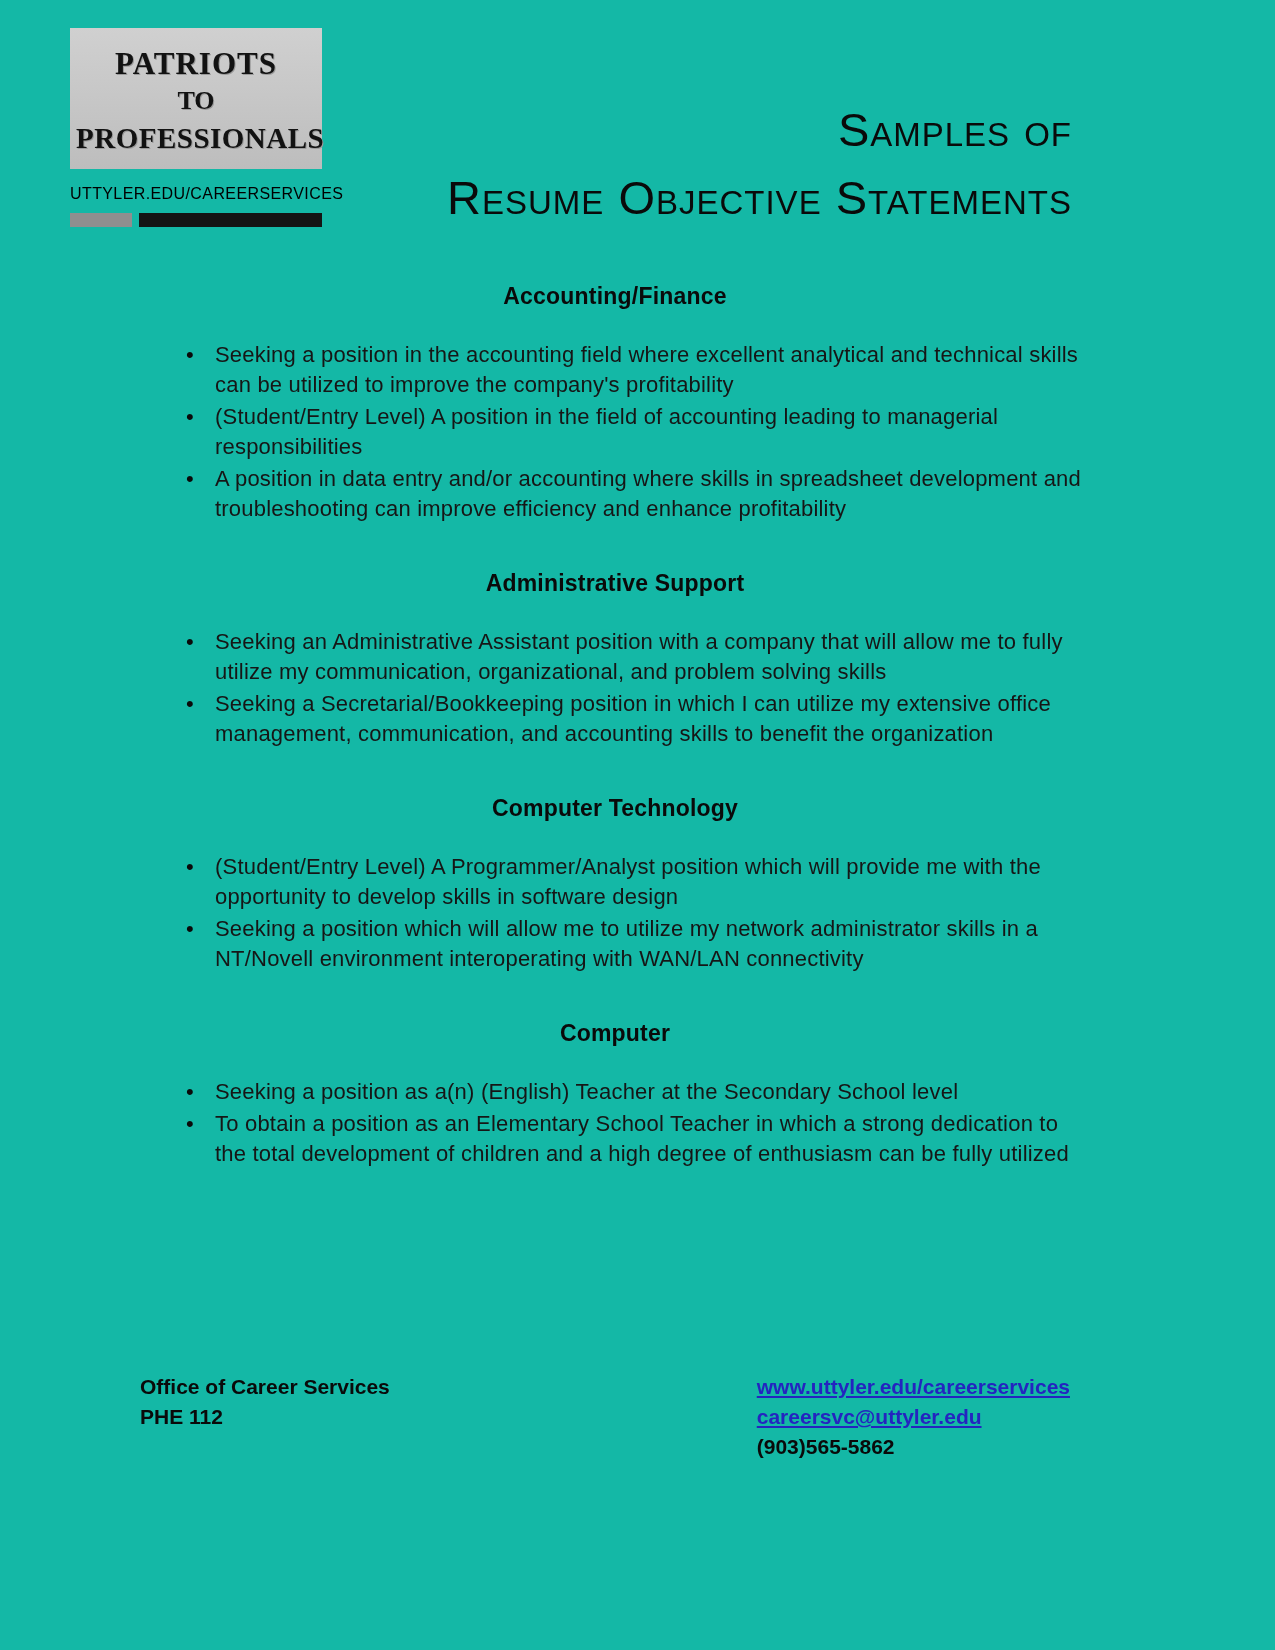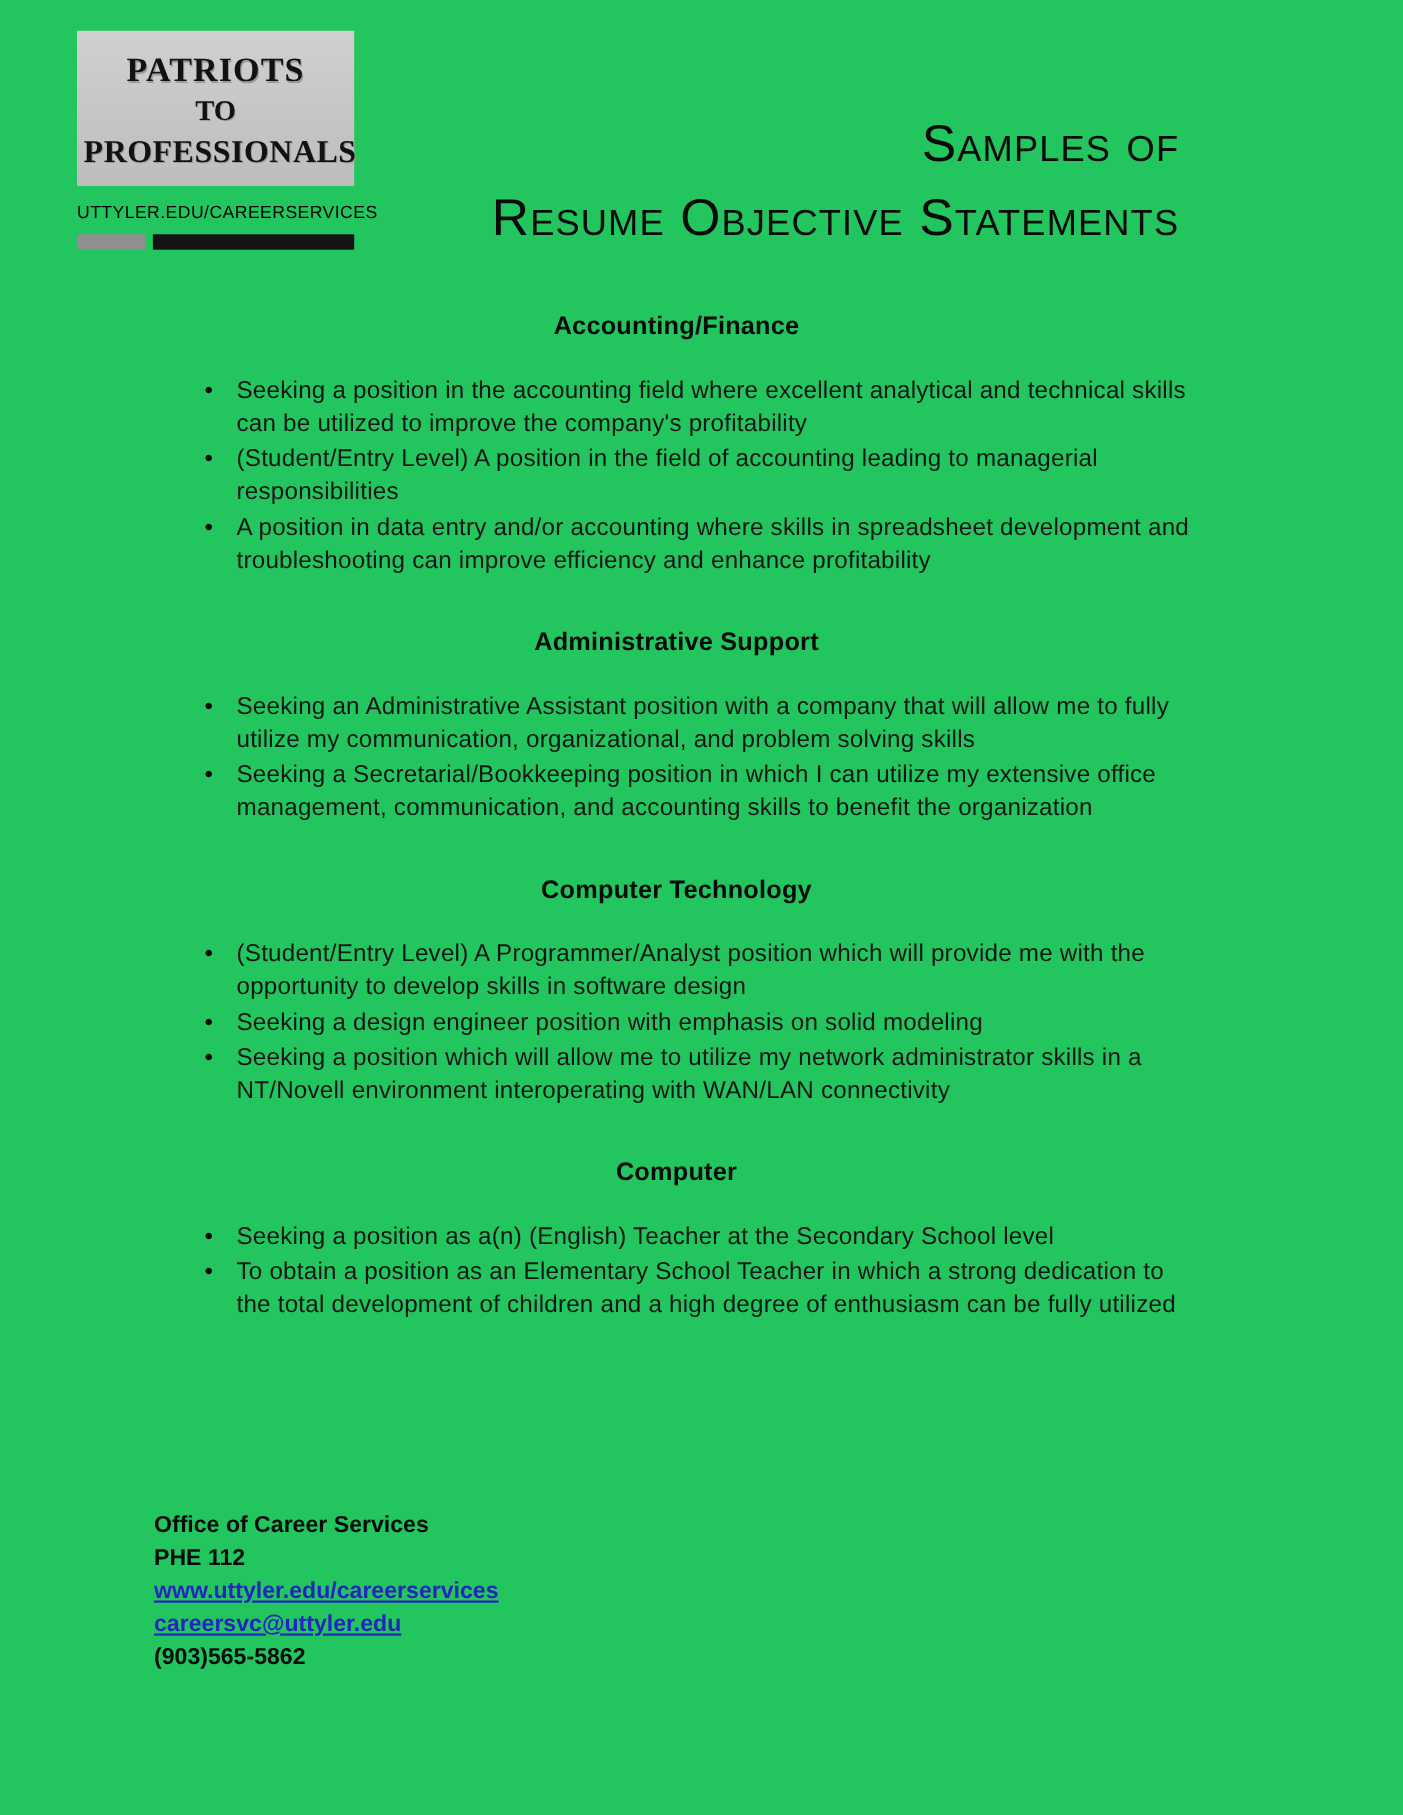--- a/index.html
+++ b/index.html
@@ -9,21 +9,21 @@
     height: 1650px;
     position: relative;
     font-family: "Liberation Sans", sans-serif;
     color: #101010;
     overflow: hidden;
   }
   .page {
     position: relative;
     width: 1275px;
     height: 1650px;
-    background: #22c55e;
+    background: #14b8a6;
   }
 
   
   .logo-block {
     position: absolute;
     top: 28px;
     left: 70px;
     width: 252px;
   }
   .logo-gray {
@@ -106,21 +106,20 @@
 
   
   .footer {
     position: absolute;
     top: 1372px;
     left: 140px;
     right: 205px;
     display: flex;
     justify-content: space-between;
     align-items: flex-start;
-    flex-direction: column;
   }
   .footer-left {
     font-size: 21px;
     font-weight: bold;
     line-height: 30px;
     color: #0a0a0a;
   }
   .footer-right {
     text-align: left;
     font-size: 21px;
@@ -174,21 +173,20 @@
       <ul class="bullets">
         <li>Seeking an Administrative Assistant position with a company that will allow me to fully utilize my communication, organizational, and problem solving skills</li>
         <li>Seeking a Secretarial/Bookkeeping position in which I can utilize my extensive office management, communication, and accounting skills to benefit the organization</li>
       </ul>
     </div>
 
     <div class="section">
       <div class="section-heading">Computer Technology</div>
       <ul class="bullets">
         <li>(Student/Entry Level) A Programmer/Analyst position which will provide me with the opportunity to develop skills in software design</li>
-        <li>Seeking a design engineer position with emphasis on solid modeling</li>
         <li>Seeking a position which will allow me to utilize my network administrator skills in a NT/Novell environment interoperating with WAN/LAN connectivity</li>
       </ul>
     </div>
 
     <div class="section">
       <div class="section-heading">Computer</div>
       <ul class="bullets">
         <li>Seeking a position as a(n) (English) Teacher at the Secondary School level</li>
         <li>To obtain a position as an Elementary School Teacher in which a strong dedication to the total development of children and a high degree of enthusiasm can be fully utilized</li>
       </ul>

